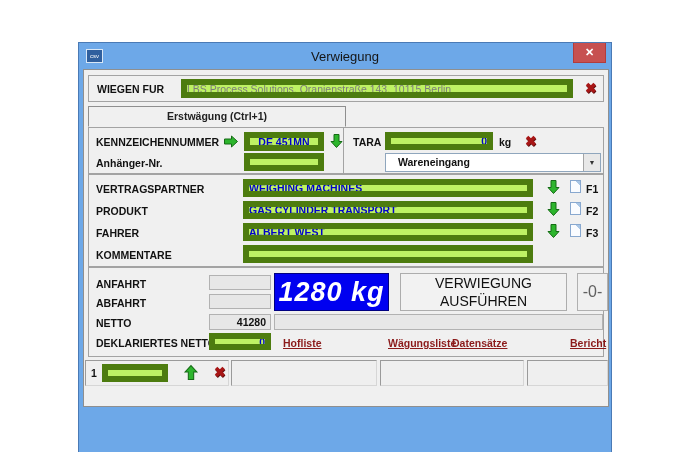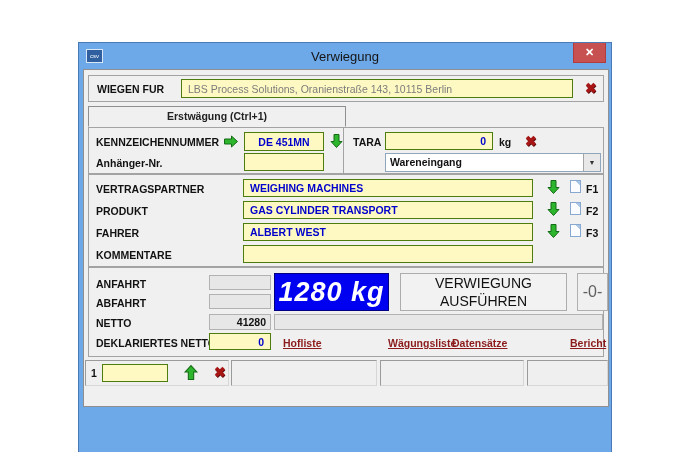--- a/index.html
+++ b/index.html
@@ -13,22 +13,22 @@
               background:#2f5f9e; border:1px solid #d9e7f6; color:#fff; font-size:6px;
               display:flex; align-items:center; justify-content:center; letter-spacing:0; }
   .close-btn { position:absolute; top:0; right:5px; width:33px; height:20px;
                background:#c75050; border:1px solid #b13c3c; border-top:none;
                color:#fff; font-size:11px; font-weight:bold;
                display:flex; align-items:center; justify-content:center; cursor:pointer; }
   .content { position:absolute; left:4px; top:26px; width:526px; height:338px;
              background:#f0f0f0; border:1px solid #8f8f8f; overflow:hidden; }
   .groupbox { position:absolute; border:1px solid #a3a3a3; background:#f0f0f0; }
   .lbl { position:absolute; font-size:10.5px; font-weight:bold; color:#111; white-space:nowrap; }
-  .txt { position:absolute; border:1px solid #4d7c0f; background:#fef9c3; font-size:10.5px;
-         padding:0 6px; font-family:inherit; color:#222; outline:none; }
+  .txt { position:absolute; border:6px solid #4d7c0f; background:#bef264; font-size:10.5px;
+         padding:0 0; font-family:inherit; color:#222; outline:none; }
   .txt.gray { color:#7c7c7c; }
   .bluev { color:#0000cc; font-weight:bold; }
   .num { text-align:right; }
   .rbox { position:absolute; background:#e7e7e7; border:1px solid #b2b2b2; }
   .rbox.val { font-size:10.5px; font-weight:bold; color:#111; text-align:right;
               padding:1px 4px 0 0; }
   .tab { position:absolute; top:0; height:21px; border:1px solid #8f8f8f;
          text-align:center; font-size:10.5px; line-height:19px; color:#222; cursor:pointer; }
   .tab.active { font-weight:bold; background:#f0f0f0; border-bottom-color:#f0f0f0; }
   .tab.inactive { background:#e2e2e2; }
@@ -43,21 +43,21 @@
   .rlink { position:absolute; color:#8b1a1a; font-size:10.5px; font-weight:bold;
            text-decoration:underline; cursor:pointer; white-space:nowrap;margin-left:8px; }
   .xicon { position:absolute; color:#a81616; font-size:14px; font-weight:bold;
            line-height:14px; cursor:pointer; text-shadow:0.5px 0.5px 0 #5e0d0d; }
   .arrow { position:absolute; cursor:pointer; }
   .page-icon { position:absolute; width:11px; height:13px;
                background:linear-gradient(225deg,#a9c6e6 0 3.5px,#fafcff 3.5px);
                border:1px solid #88a8cf; }
   .fkey { position:absolute; font-size:10.5px; font-weight:bold; color:#111; }
   .dd { position:absolute; border:1px solid #8fa6bd; background:#fff; display:flex; cursor:pointer; }
-  .dd .dval { flex:1; font-size:10.5px; font-weight:bold; color:#111; padding:2px 4px;
+  .dd .dval { flex:1; font-size:10.5px; font-weight:bold; color:#111; padding:2px 12px;
               white-space:nowrap; overflow:hidden; }
   .dd .dbtn { width:17px; background:#e8e8e8; border-left:1px solid #a5a5a5;
               display:flex; align-items:center; justify-content:center;
               font-size:7px; color:#333; }
   .cell { position:absolute; background:#efefef;
           border:1px solid; border-color:#9a9a9a #d6d6d6 #d6d6d6 #9a9a9a; }
   .statusbar { position:absolute; left:0; right:0; top:319px; height:17px;
                border-top:1px solid #a8a8a8; background:#f0f0f0; }
   .blink { position:absolute; left:5px; top:2px; color:#0000ee; font-size:10.5px;
            font-weight:bold; text-decoration:underline; cursor:pointer; white-space:nowrap; }

